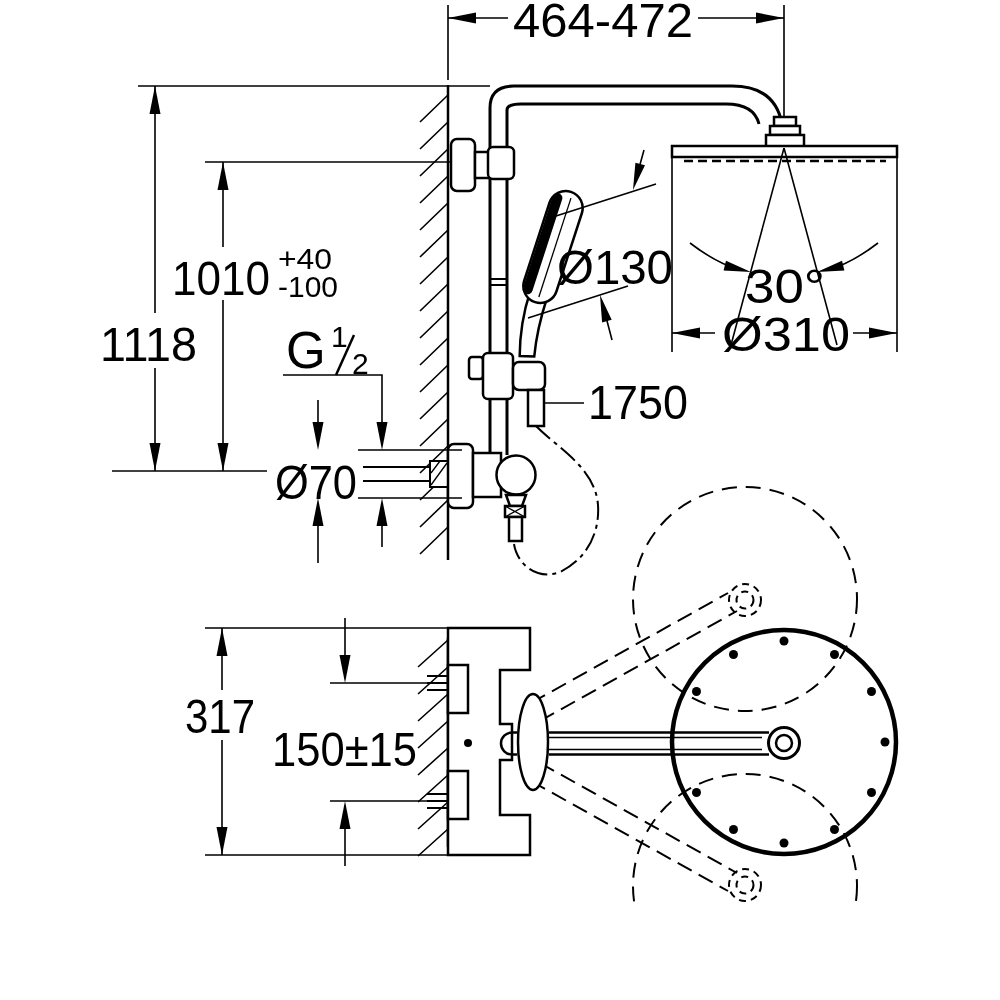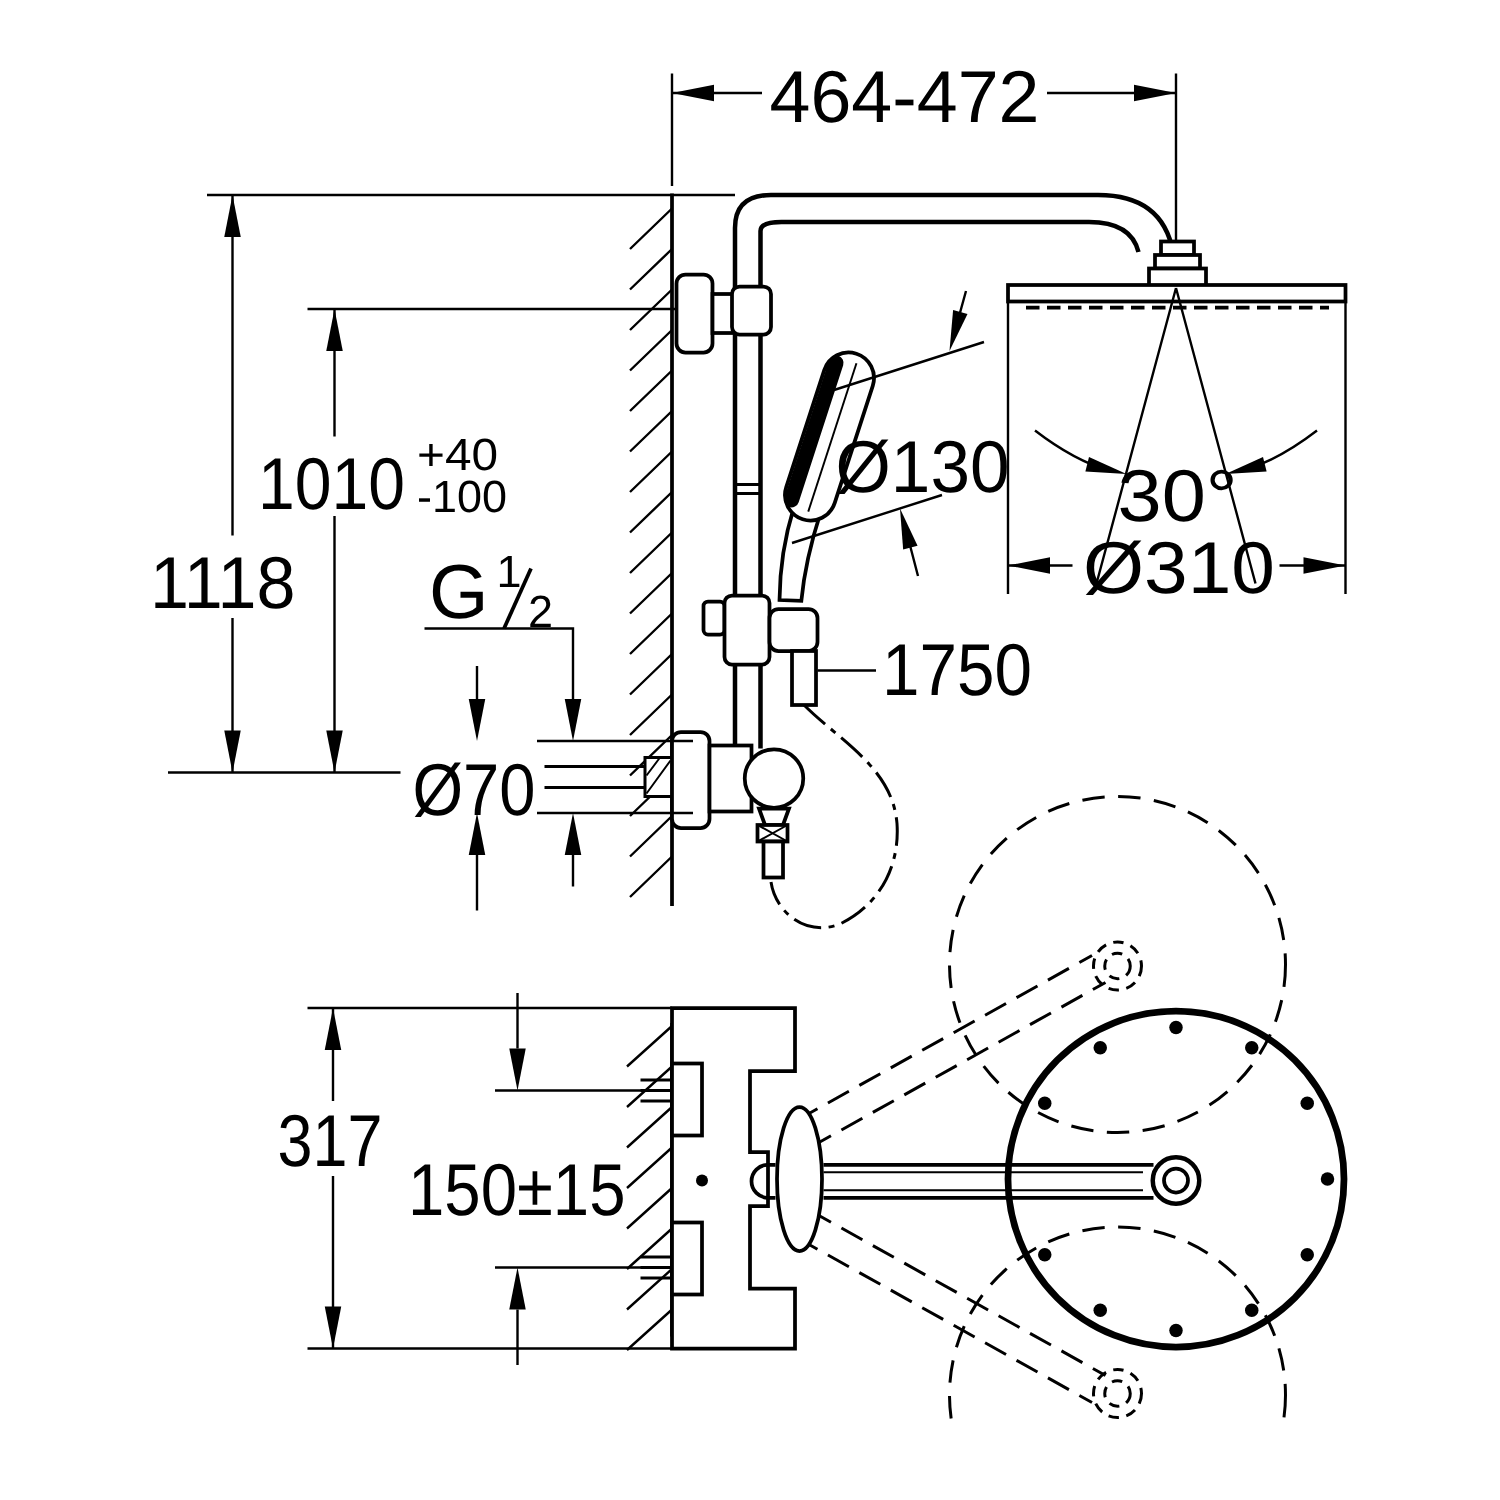--- a/index.html
+++ b/index.html
@@ -1,16 +1,16 @@
 <!DOCTYPE html>
 <html><head>
 <meta charset="utf-8">
 <style>
   html,body{margin:0;padding:0;background:#fff;}
-  .canvas{position:relative;width:1000px;height:904px;background:#fff;overflow:hidden;margin-top:44px;}
+  .canvas{position:relative;width:1000px;height:904px;background:#fff;overflow:hidden;}
   svg{display:block;}
   svg *{stroke:#000;fill:none;stroke-linecap:butt;}
   .s45{stroke-width:4.5}
   .s3{stroke-width:3}
   .s25{stroke-width:2.5}
   .s2{stroke-width:2}
   .s16{stroke-width:1.6}
   .s13{stroke-width:1.3}
   .blk{fill:#000;stroke:none}
   .wht{fill:#fff}

